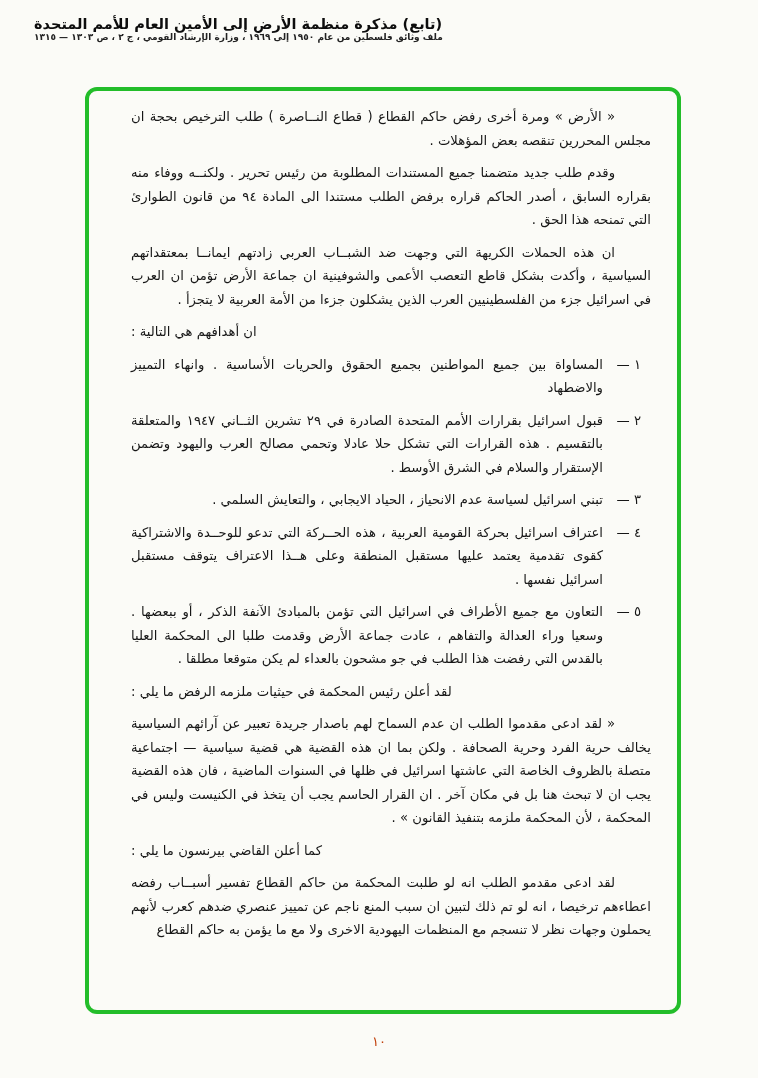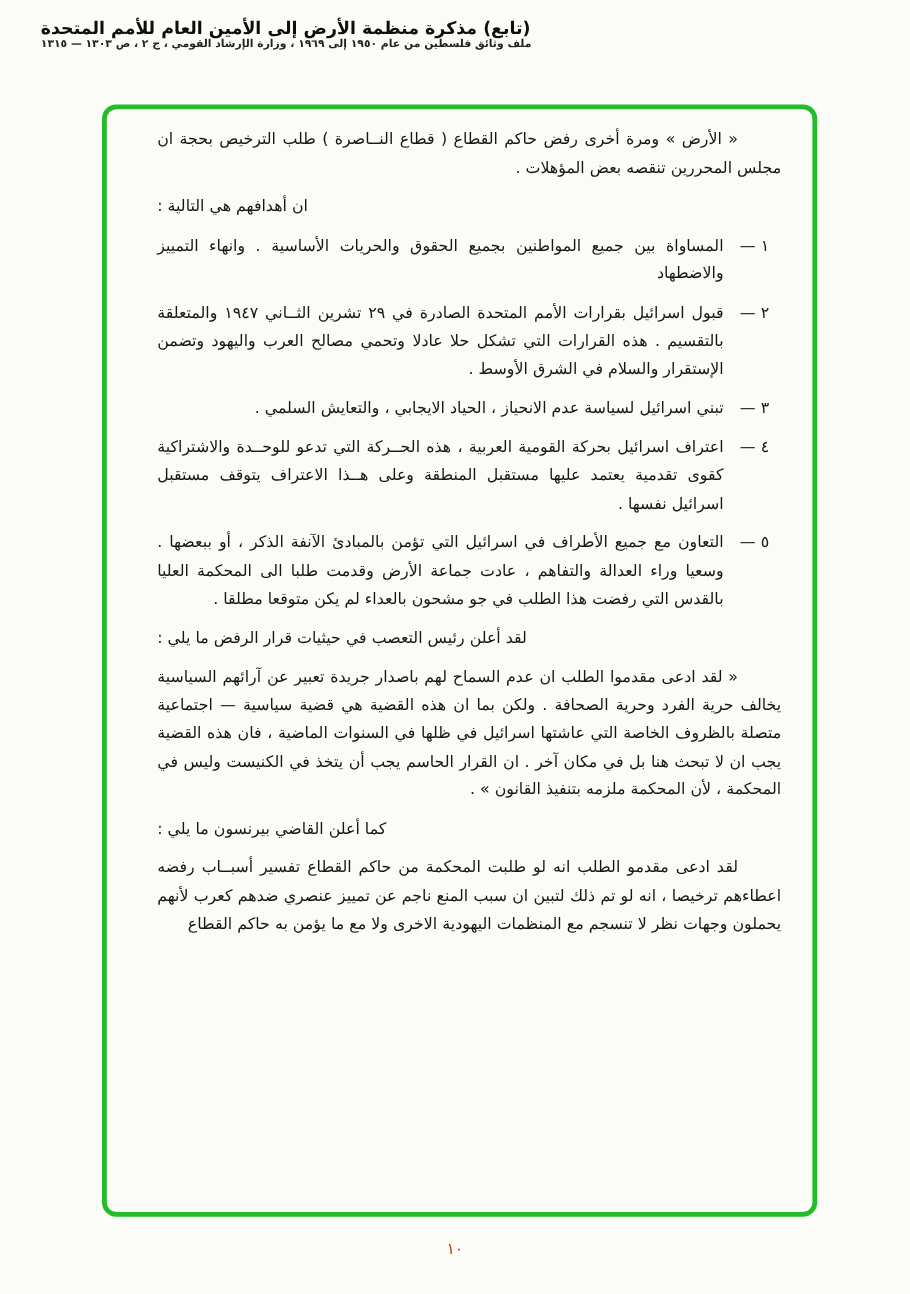--- a/index.html
+++ b/index.html
@@ -60,26 +60,28 @@
 <body>
 
 <div class="doc-header">
   <div class="doc-title">(تابع) مذكرة منظمة الأرض إلى الأمين العام للأمم المتحدة</div>
   <div class="doc-subtitle">ملف وثائق فلسطين من عام ١٩٥٠ إلى ١٩٦٩ ، وزارة الإرشاد القومي ، ج ٢ ، ص ١٣٠٣ — ١٣١٥</div>
 </div>
 
 <div class="green-frame" style="border-color: rgb(35, 189, 42);">
   <div class="content">
       <div class="para">« الأرض » ومرة أخرى رفض حاكم القطاع ( قطاع النــاصرة ) طلب الترخيص بحجة ان مجلس المحررين تنقصه بعض المؤهلات .</div>
+      <div class="para">وقدم طلب جديد متضمنا جميع المستندات المطلوبة من رئيس تحرير . ولكنــه ووفاء منه بقراره السابق ، أصدر الحاكم قراره برفض الطلب مستندا الى المادة ٩٤ من قانون الطوارئ التي تمنحه هذا الحق .</div>
+      <div class="para">ان هذه الحملات الكريهة التي وجهت ضد الشبــاب العربي زادتهم ايمانــا بمعتقداتهم السياسية ، وأكدت بشكل قاطع التعصب الأعمى والشوفينية ان جماعة الأرض تؤمن ان العرب في اسرائيل جزء من الفلسطينيين العرب الذين يشكلون جزءا من الأمة العربية لا يتجزأ .</div>
       <div class="para lead">ان أهدافهم هي التالية :</div>
       <div class="li"><span class="num">١ —</span><span>المساواة بين جميع المواطنين بجميع الحقوق والحريات الأساسية . وانهاء التمييز والاضطهاد</span></div>
       <div class="li"><span class="num">٢ —</span><span>قبول اسرائيل بقرارات الأمم المتحدة الصادرة في ٢٩ تشرين الثــاني ١٩٤٧ والمتعلقة بالتقسيم . هذه القرارات التي تشكل حلا عادلا وتحمي مصالح العرب واليهود وتضمن الإستقرار والسلام في الشرق الأوسط .</span></div>
       <div class="li"><span class="num">٣ —</span><span>تبني اسرائيل لسياسة عدم الانحياز ، الحياد الايجابي ، والتعايش السلمي .</span></div>
       <div class="li"><span class="num">٤ —</span><span>اعتراف اسرائيل بحركة القومية العربية ، هذه الحــركة التي تدعو للوحــدة والاشتراكية كقوى تقدمية يعتمد عليها مستقبل المنطقة وعلى هــذا الاعتراف يتوقف مستقبل اسرائيل نفسها .</span></div>
       <div class="li"><span class="num">٥ —</span><span>التعاون مع جميع الأطراف في اسرائيل التي تؤمن بالمبادئ الآنفة الذكر ، أو ببعضها . وسعيا وراء العدالة والتفاهم ، عادت جماعة الأرض وقدمت طلبا الى المحكمة العليا بالقدس التي رفضت هذا الطلب في جو مشحون بالعداء لم يكن متوقعا مطلقا .</span></div>
-      <div class="para lead">لقد أعلن رئيس التعصب في حيثيات قرار الرفض ما يلي :</div>
+      <div class="para lead">لقد أعلن رئيس المحكمة في حيثيات ملزمه الرفض ما يلي :</div>
       <div class="para">« لقد ادعى مقدموا الطلب ان عدم السماح لهم باصدار جريدة تعبير عن آرائهم السياسية يخالف حرية الفرد وحرية الصحافة . ولكن بما ان هذه القضية هي قضية سياسية — اجتماعية متصلة بالظروف الخاصة التي عاشتها اسرائيل في ظلها في السنوات الماضية ، فان هذه القضية يجب ان لا تبحث هنا بل في مكان آخر . ان القرار الحاسم يجب أن يتخذ في الكنيست وليس في المحكمة ، لأن المحكمة ملزمه بتنفيذ القانون » .</div>
       <div class="para lead2">كما أعلن القاضي بيرنسون ما يلي :</div>
       <div class="para">لقد ادعى مقدمو الطلب انه لو طلبت المحكمة من حاكم القطاع تفسير أسبــاب رفضه اعطاءهم ترخيصا ، انه لو تم ذلك لتبين ان سبب المنع ناجم عن تمييز عنصري ضدهم كعرب لأنهم يحملون وجهات نظر لا تنسجم مع المنظمات اليهودية الاخرى ولا مع ما يؤمن به حاكم القطاع</div>
     </div>
 </div>
 
 <div class="page-number">١٠</div>
 
 </body></html>

